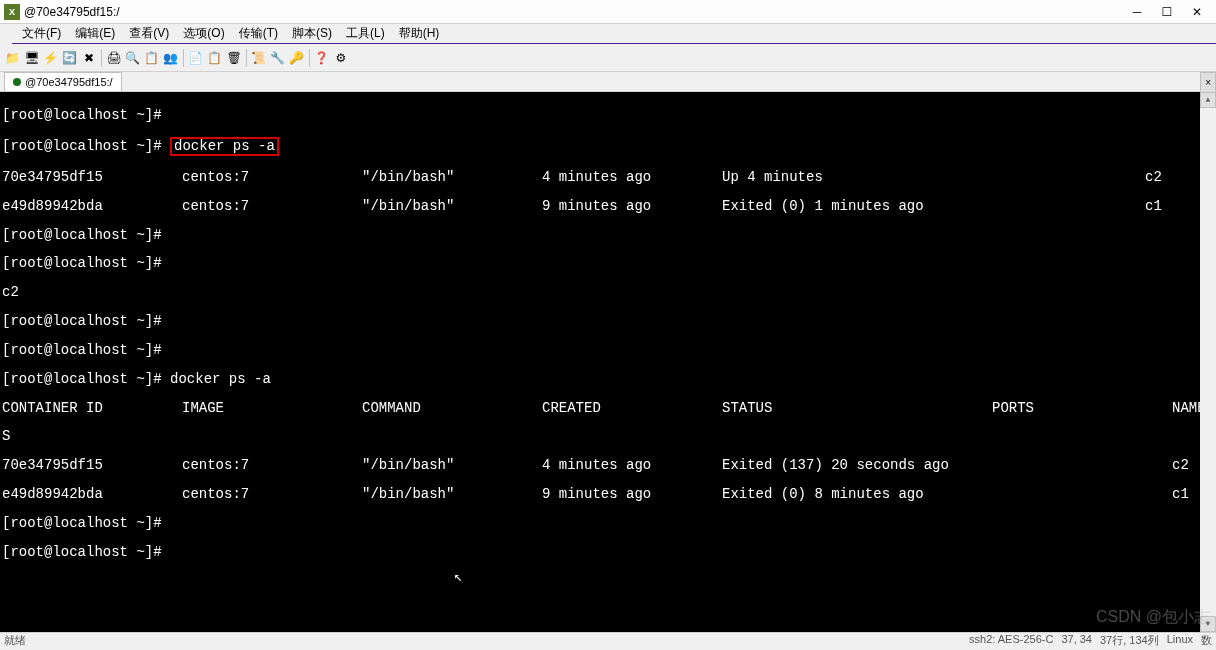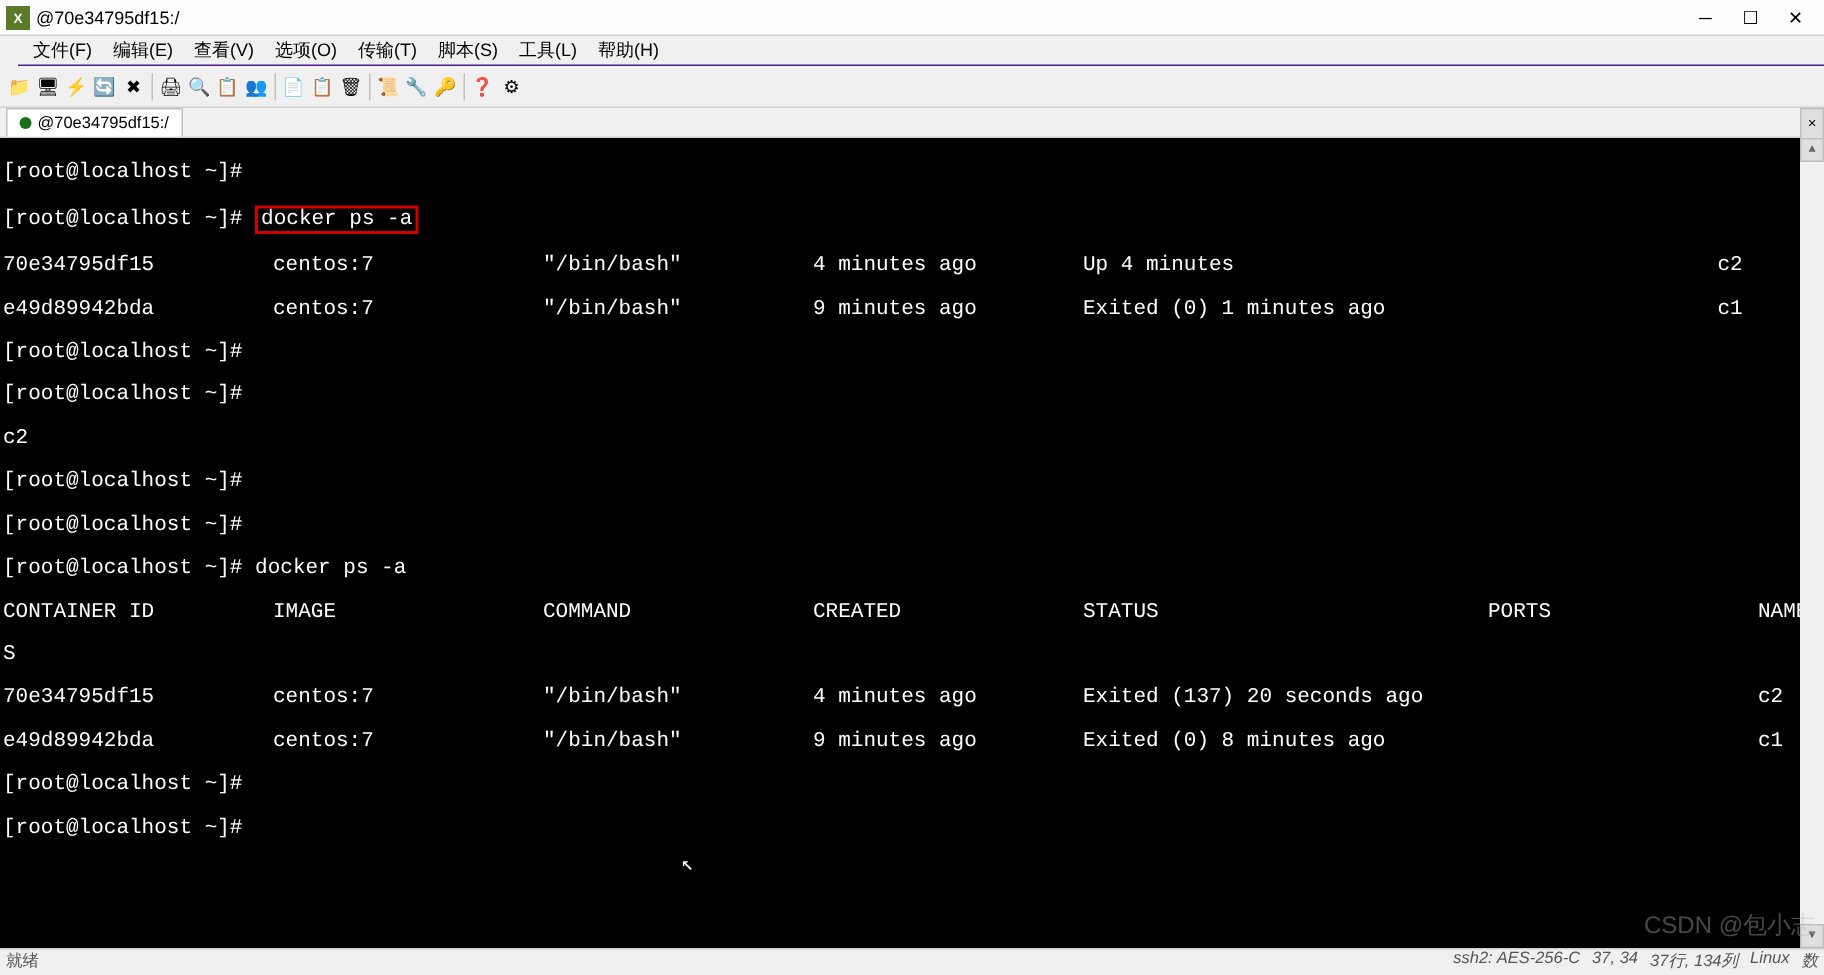--- a/index.html
+++ b/index.html
@@ -196,21 +196,21 @@
       height: 18px;
       background: #f0f0f0;
       border-top: 1px solid #d0d0d0;
       display: flex;
       align-items: flex-start;
       justify-content: space-between;
       padding: 0 4px;
       font-size: 11px;
       color: #555;
     }
-    .status-right { display: flex; gap: 8px; font-style: italic; }
+    .status-right { display: flex; gap: 8px; }
   </style>
 </head>
 <body>
 
 <div class="title-bar">
   <div class="title-left">
     <div class="app-icon">X</div>
     <span>@70e34795df15:/</span>
   </div>
   <div class="window-controls">

